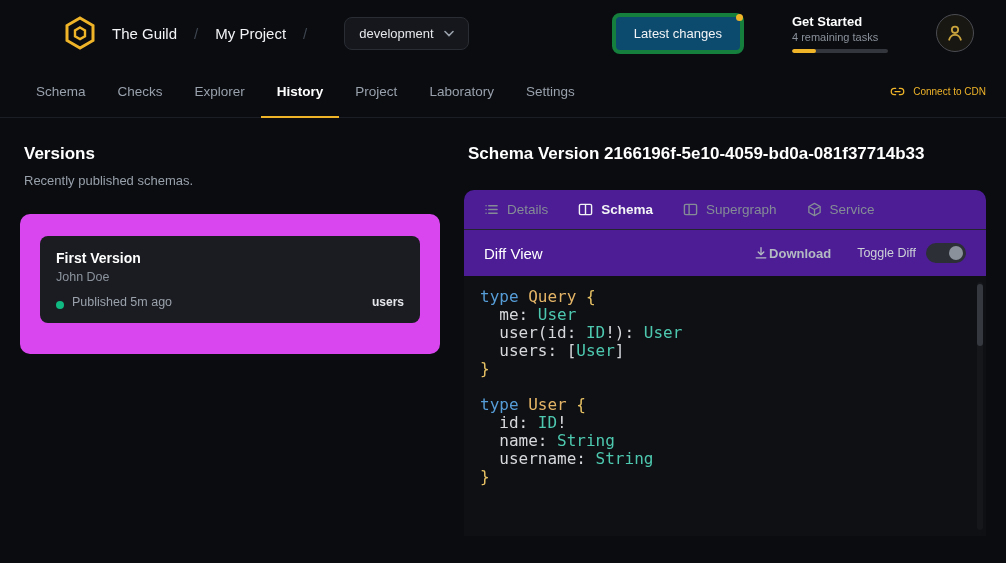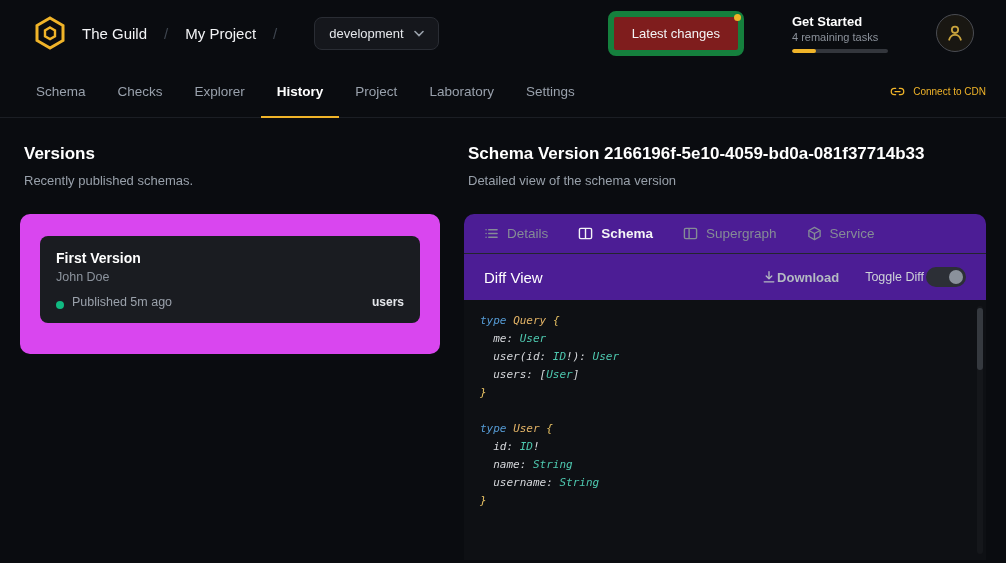--- a/index.html
+++ b/index.html
@@ -9,36 +9,36 @@
     color:#fff;
     font-family:"Liberation Sans", sans-serif;
     overflow:hidden;
     position:relative;
   }
   svg { display:block; }
 
   
   .header {
     display:flex; align-items:center;
-    height:66px; padding:0 32px;
+    height:66px; padding:0 32px;margin-left:30px;
   }
   .logo { width:36px; height:36px; cursor:pointer; }
   .breadcrumb { display:flex; align-items:center; margin-left:14px; font-size:15px; }
   .crumb { color:#f3f4f6; cursor:pointer; }
   .crumb-sep { color:#3f4650; margin:0 17px; font-size:15px; }
   .env-select {
     margin-left:20px;
     display:flex; align-items:center; gap:10px;
     background:#15171c; border:1px solid #2a2d34; border-radius:8px;
     padding:8px 14px; font-size:13px; color:#e5e7eb; cursor:pointer;
   }
   .header-right { margin-left:auto; display:flex; align-items:center; gap:48px; }
   .latest-changes-btn {
     position:relative;
-    background:#7f1d1d; border:6px solid #15803d; border-radius:8px;
+    background:#0c4a6e; border:4px solid #15803d; border-radius:8px;
     padding:9px 18px; font-size:13px; color:#f3f4f6; cursor:pointer;
     font-family:"Liberation Sans", sans-serif;
   }
   .latest-dot {
     position:absolute; top:-3px; right:-3px;
     width:7px; height:7px; border-radius:50%;
     background:#f0b429;
   }
   .get-started { width:96px; cursor:pointer; }
   .gs-title { font-size:13px; font-weight:700; color:#fff; }
@@ -98,37 +98,37 @@
     display:flex; align-items:center; gap:30px;
     height:40px; padding:0 20px; flex:none;
     border-bottom:1px solid #23262d;
   }
   .dtab { display:flex; align-items:center; gap:8px; font-size:13.5px; color:#858c96; cursor:pointer; }
   .dtab.active { color:#f3f4f6; font-weight:600; }
   .diff-header { display:flex; align-items:center; height:46px; padding:0 20px; flex:none; }
   .diff-title { font-size:15px; font-weight:400; color:#fff; }
   .diff-actions { margin-left:auto; display:flex; align-items:center; gap:26px; }
   .download-btn { display:flex; align-items:center; gap:1px; color:#b4bac2; font-size:13px; cursor:pointer;font-weight:bold; }
-  .toggle-wrap { display:flex; align-items:center; gap:2px; }
+  .toggle-wrap { display:flex; align-items:center; gap:10px; }
   .toggle-label { font-size:12.5px; color:#cdd1d7; }
   .switch {
     width:40px; height:20px; border-radius:10px; background:#2c2f36;
     position:relative; cursor:pointer; flex:none;
   }
   .switch .knob {
     position:absolute; top:3px; left:3px;
     width:14px; height:14px; border-radius:50%; background:#8a919b;
   }
   .switch.on .knob { left:auto; right:3px; }
 
   .code-area {
     flex:1; background:#0e1014; padding:12px 16px;
     font-family:"DejaVu Sans Mono", monospace;
-    font-size:11px; line-height:18px;
-    position:relative; overflow:hidden;font-style:italic;
+    font-size:16px; line-height:18px;
+    position:relative; overflow:hidden;
   }
   .code-line { min-height:18px; white-space:pre; }
   .tok-kw { color:#569cd6; }
   .tok-td { color:#e5b567; }
   .tok-tr { color:#4ec9b0; }
   .tok-br { color:#e8c264; }
   .tok-pl { color:#d6d8dc; }
   .code-scrollbar {
     position:absolute; top:6px; right:3px; bottom:6px; width:6px;
     background:#15171b; border-radius:3px;
@@ -219,21 +219,20 @@
           <span class="vi-dot"></span>
           <span class="vi-status">Published 5m ago</span>
           <span class="vi-service">users</span>
         </div>
       </div>
     </div>
   </div>
 
   <div class="col-right">
     <div class="section-title">Schema Version 2166196f-5e10-4059-bd0a-081f37714b33</div>
-    <div class="section-sub">Detailed view of the schema version</div>
 
     <div class="detail-panel">
       <div class="detail-tabs">
         <div class="dtab">
           <span>
             <svg width="15" height="15" viewBox="0 0 16 16" fill="none" stroke="currentColor" stroke-width="1.5" stroke-linecap="round">
               <line x1="5" y1="4" x2="14" y2="4"></line>
                 <circle cx="2.2" cy="4" r="0.8" fill="currentColor" stroke="none"></circle>
               <line x1="5" y1="8" x2="14" y2="8"></line>
                 <circle cx="2.2" cy="8" r="0.8" fill="currentColor" stroke="none"></circle>

